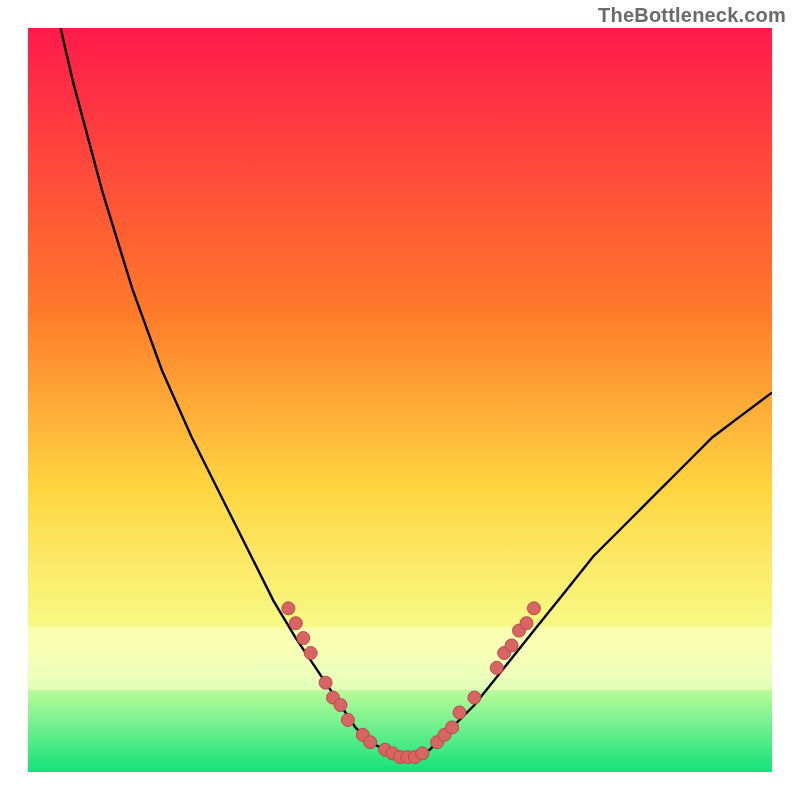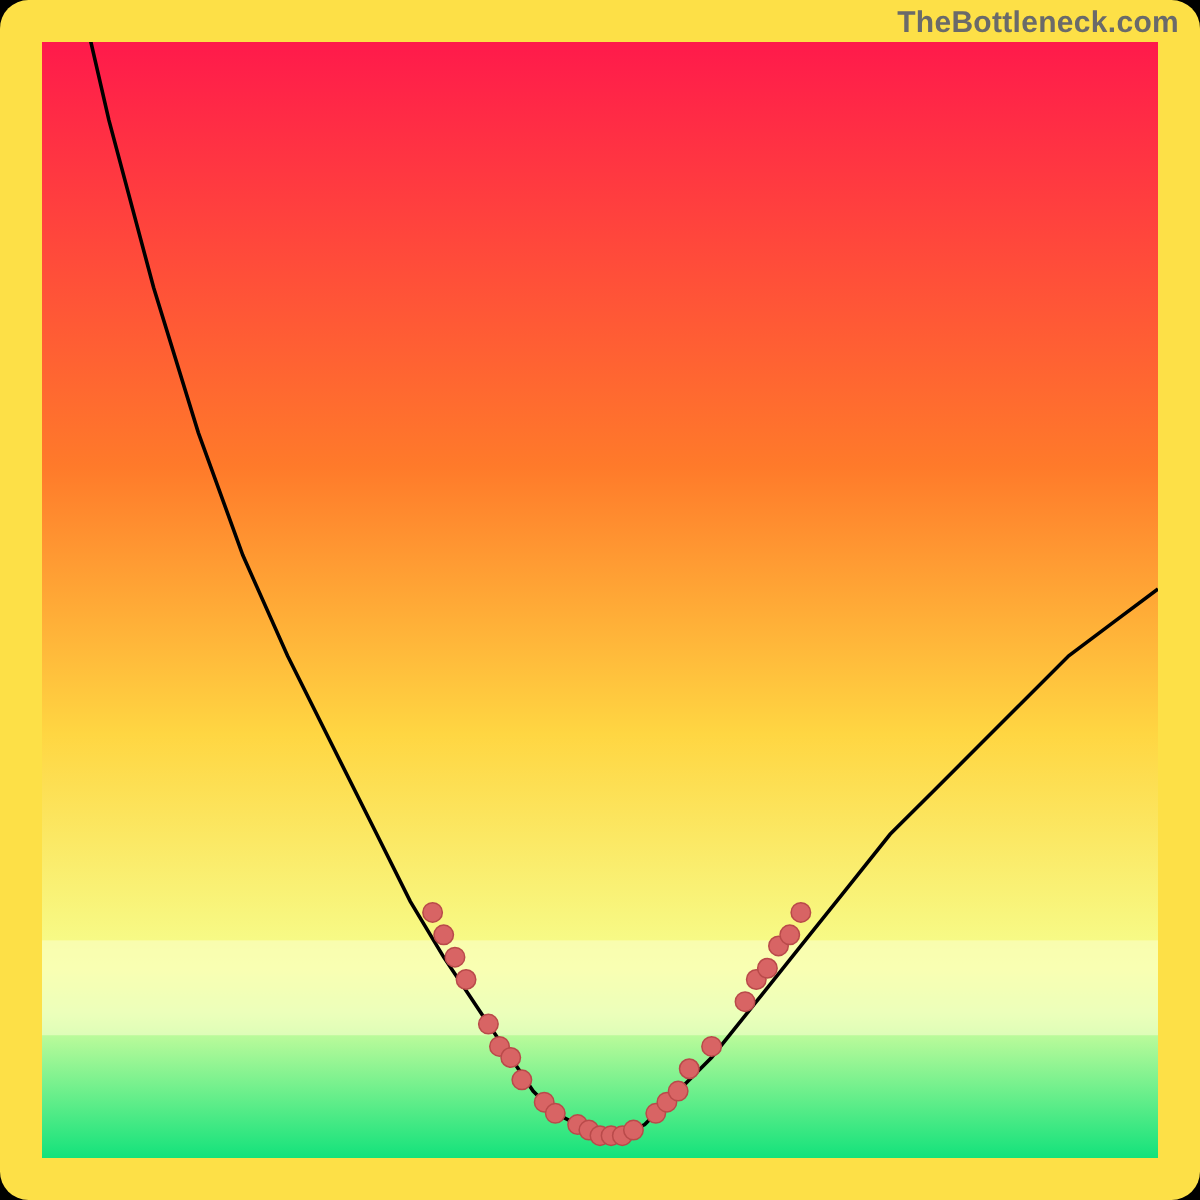--- a/index.html
+++ b/index.html
@@ -10,22 +10,21 @@
     background: #000;
     overflow: hidden;
     font-family: Arial, Helvetica, sans-serif;
   }
   .frame {
     position: absolute;
     top: 0;
     left: 0;
     width: 800px;
     height: 800px;
-    background: #fde047;
-    border-radius: 19px;
+    background: #ffffff;
   }
   .plot-wrap {
     position: absolute;
     top: 28px;
     left: 28px;
     width: 744px;
     height: 744px;
   }
   .plot {
     width: 744px;

